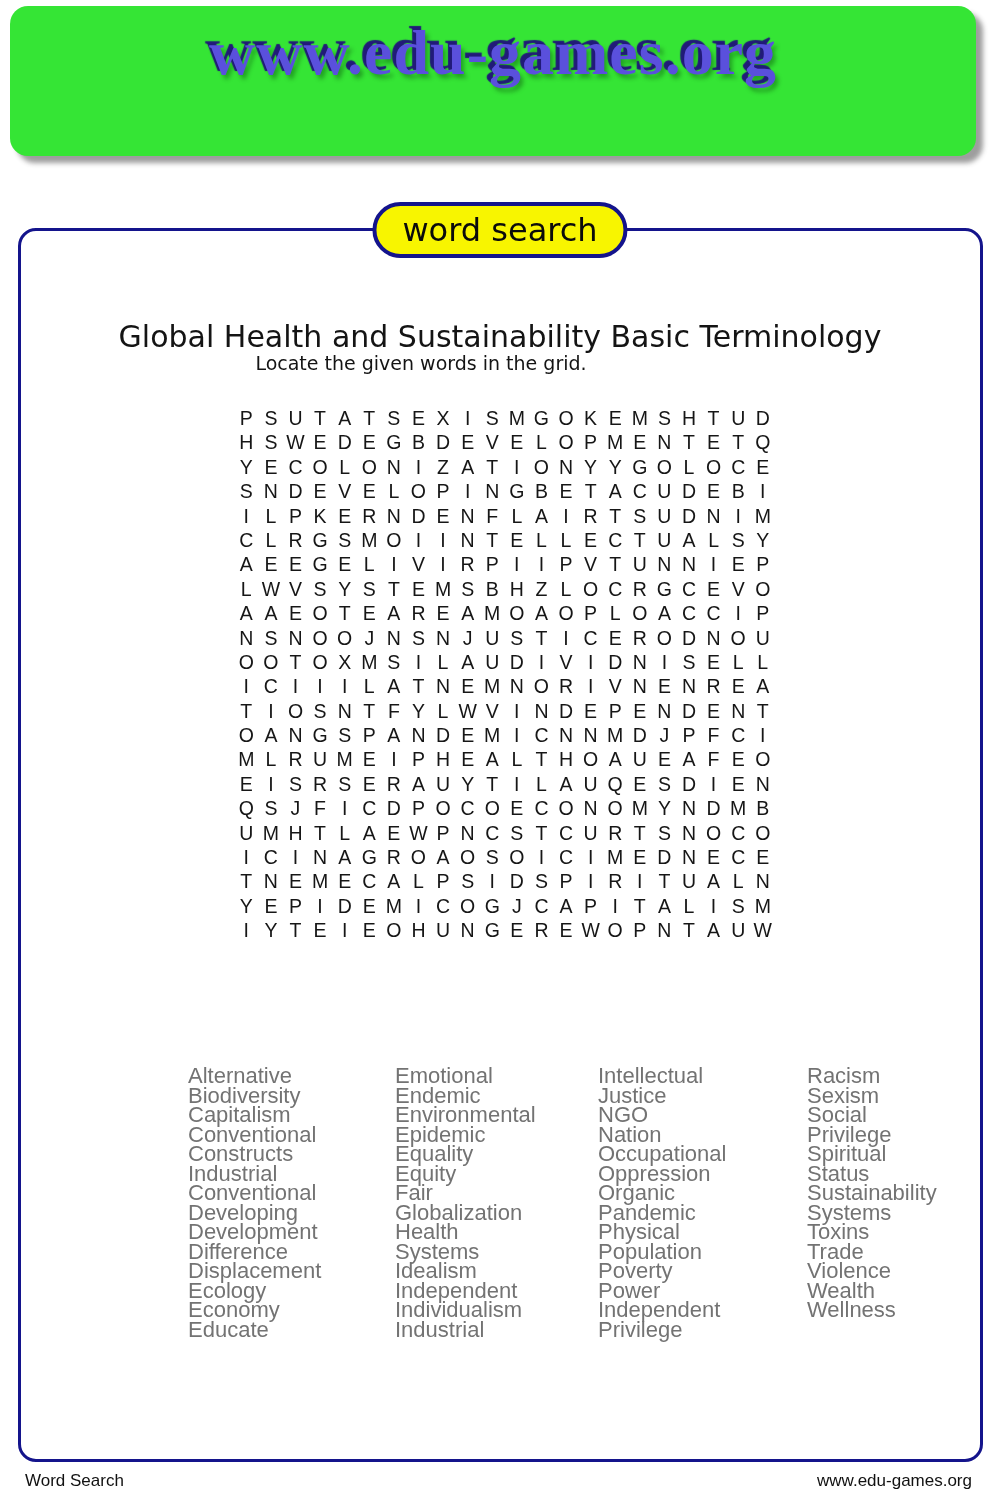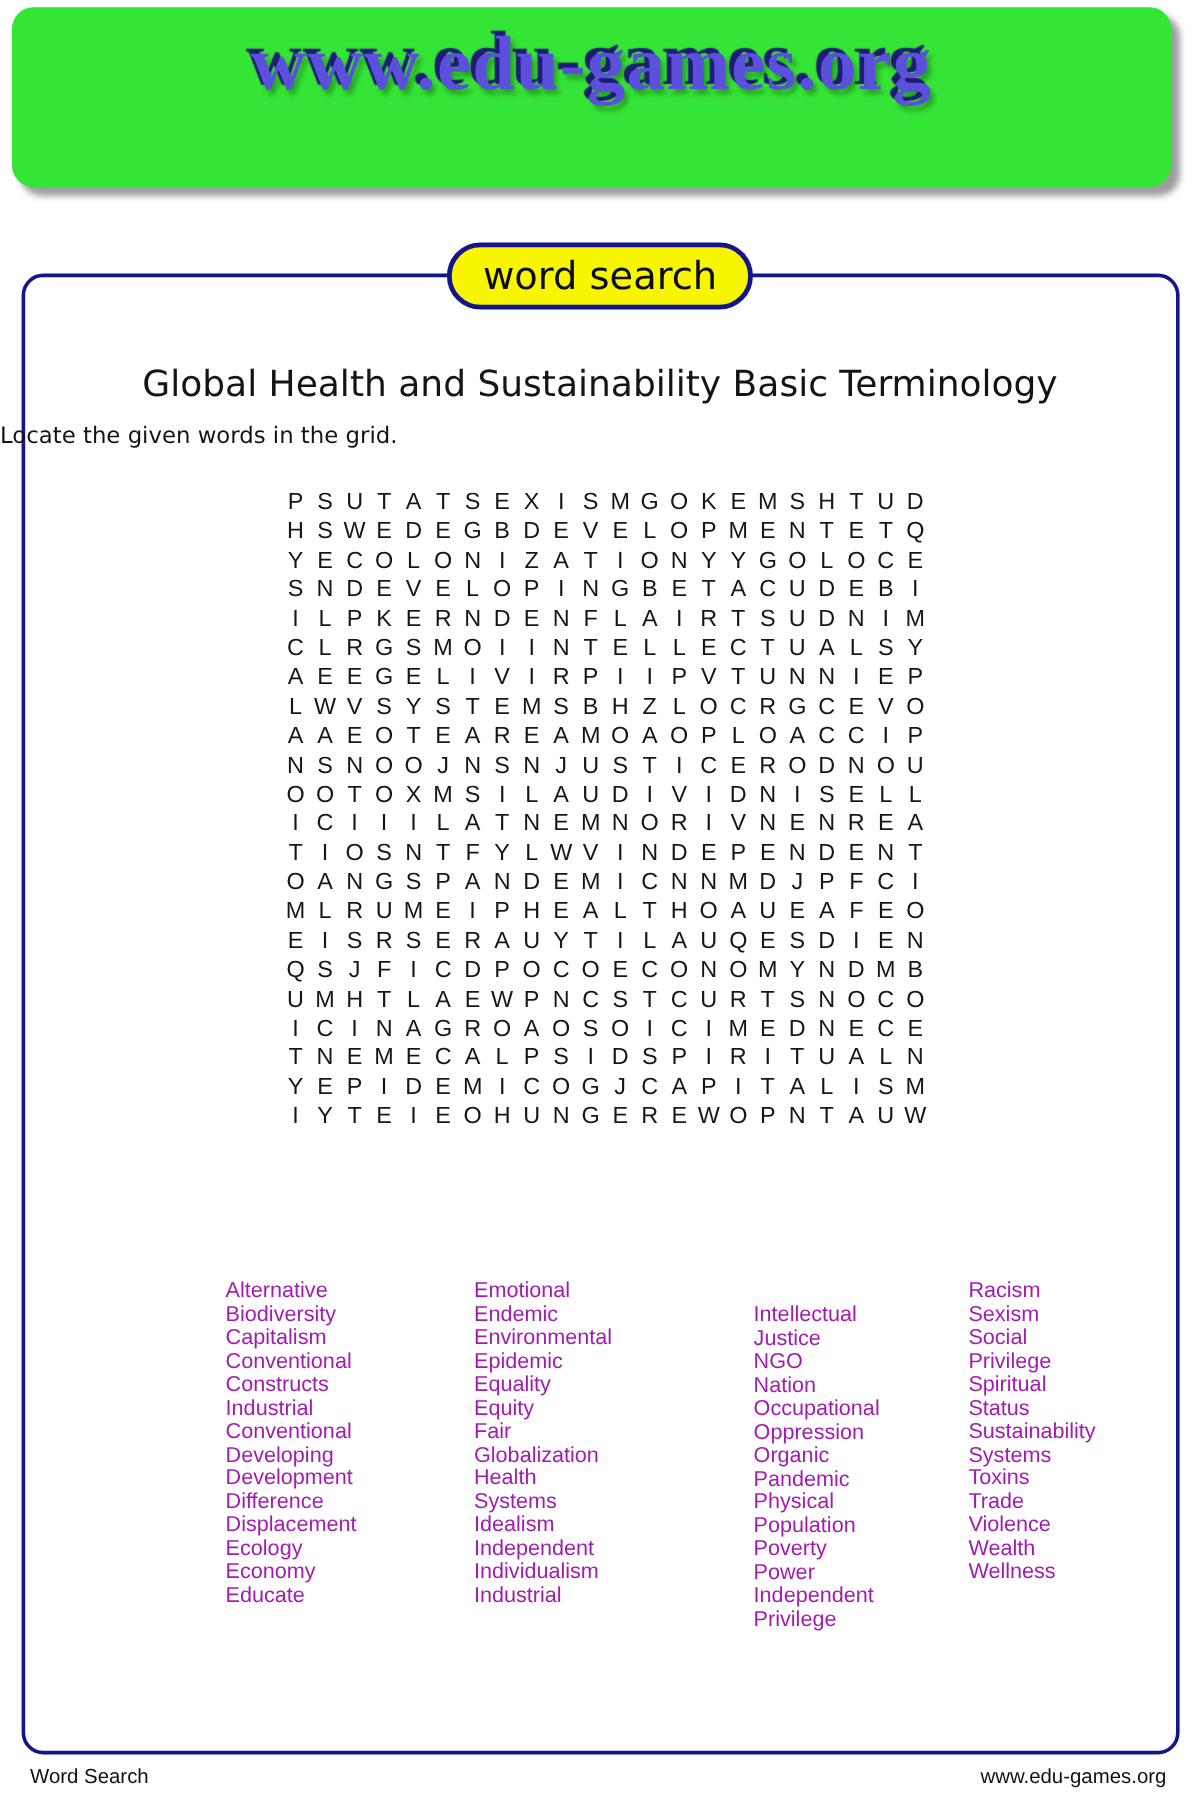--- a/index.html
+++ b/index.html
@@ -70,32 +70,32 @@
   }
   .badge span {
     font-family: "DejaVu Sans", sans-serif;
     font-size: 32px;
     color: #0b0b0b;
   }
 
   
   .puzzle-title {
     position: absolute;
-    left: 0; top: 303px;
+    left: 0; top: 319px;
     width: 1000px;
     text-align: center;
     font-family: "DejaVu Sans", sans-serif;
     font-size: 30px;
     color: #141414;
   }
   .puzzle-subtitle {
     position: absolute;
     left: 0; top: 352px;
     width: 842px;
-    text-align: left;
+    text-align: center;
     font-family: "DejaVu Sans", sans-serif;
     font-size: 19px;
     color: #141414;
   }
 
   
   .grid {
     position: absolute;
     left: 234px; top: 406px;
   }
@@ -107,28 +107,28 @@
     font-family: "Liberation Sans", sans-serif;
     font-size: 19.5px;
     color: #161616;
   }
 
   
   .word-col {
     position: absolute;
     top: 1066px;
     font-family: "Liberation Sans", sans-serif;
-    font-size: 18px;
+    font-size: 22px;
     line-height: 19.5px;
-    color: #a21caf;
+    color: #737373;
     white-space: nowrap;
   }
   .word-col-1 { left: 188px; }
   .word-col-2 { left: 395px; }
-  .word-col-3 { left: 628px; margin-top: 20px; }
+  .word-col-3 { left: 598px; }
   .word-col-4 { left: 807px; }
 
   
   .footer-left {
     position: absolute;
     left: 25px; top: 1471px;
     font-family: "Liberation Sans", sans-serif;
     font-size: 17px;
     color: #111111;
   }

